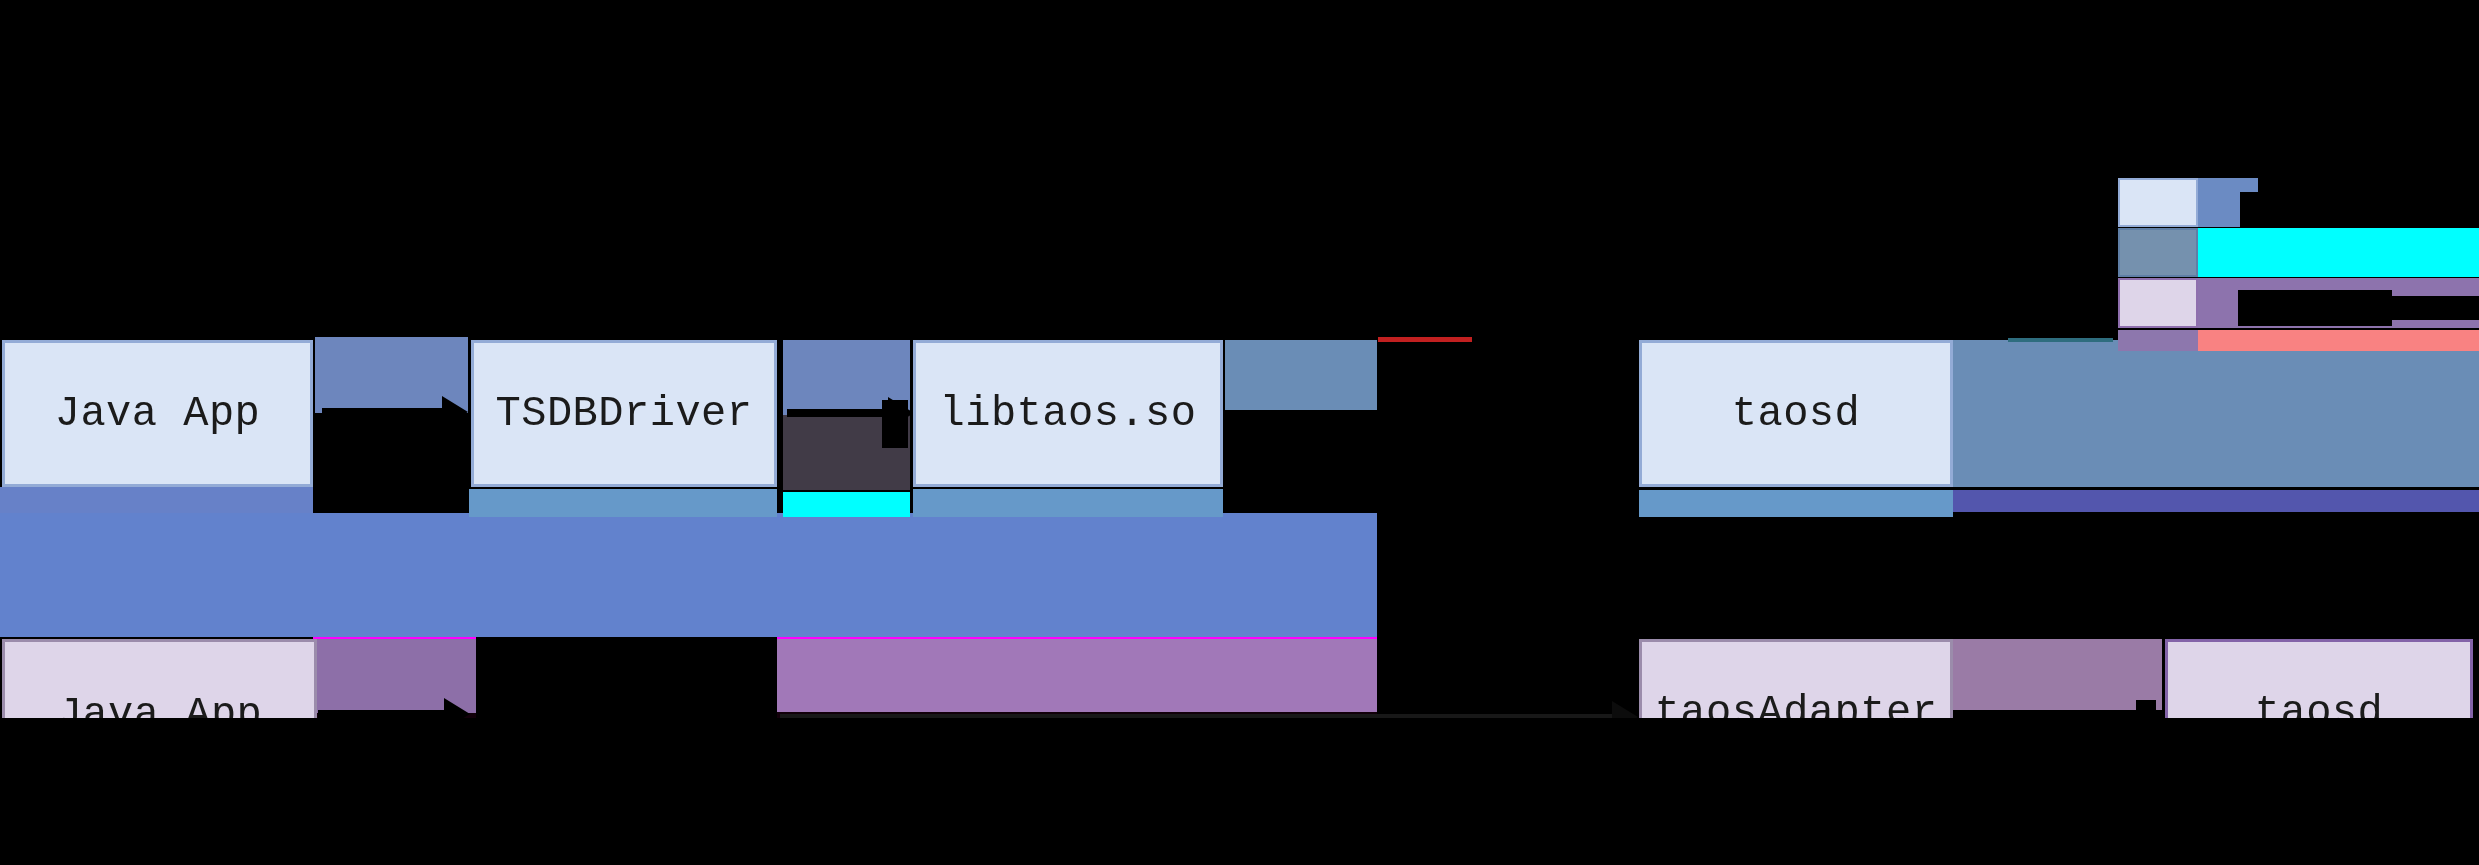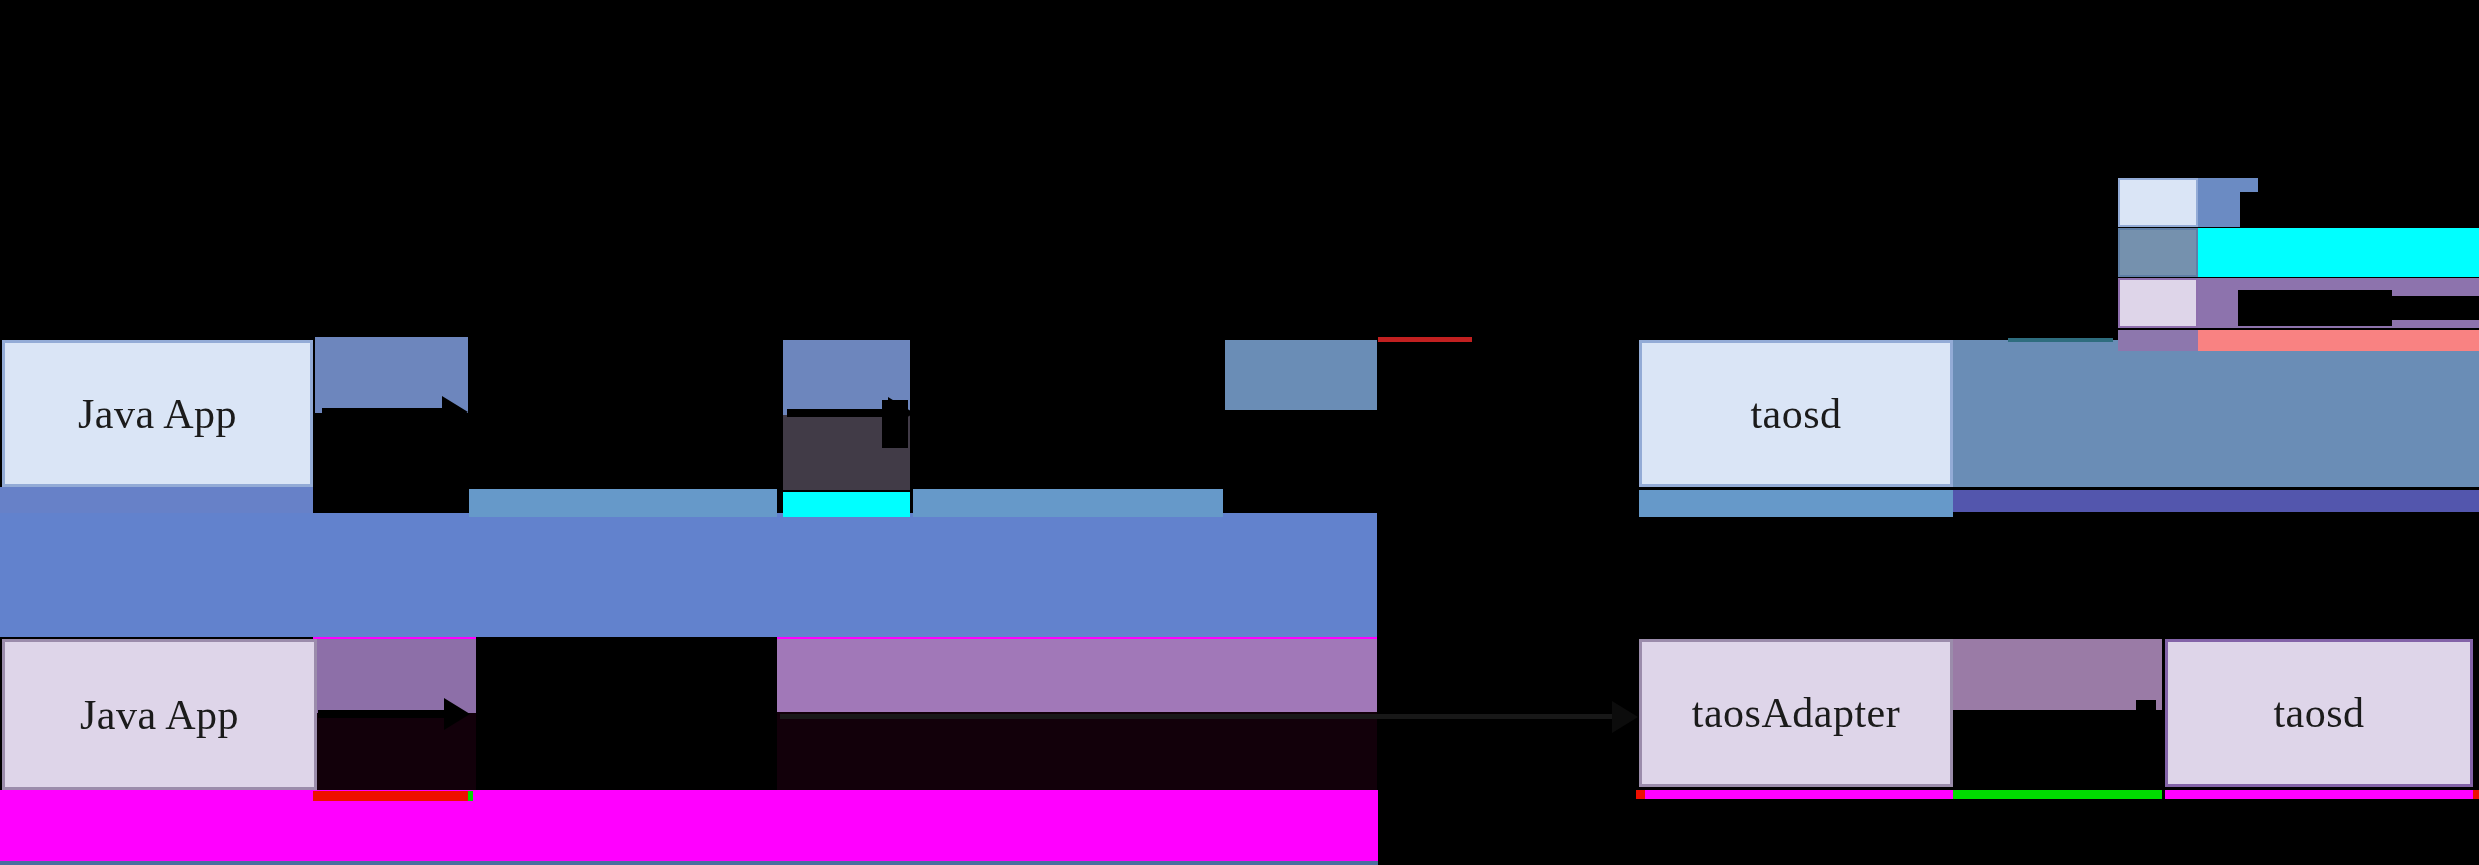--- a/index.html
+++ b/index.html
@@ -1,17 +1,17 @@
 <!DOCTYPE html>
 <html style="--bg: #000000; --textColor: #1b1b1b; --boxBlueFill: #dae5f6; --boxBlueBorder: #93abd6; --boxPurpleFill: #ded5e9; --boxPurpleBorder: #9b8cab; --taosd2Border: #8363a8; --connectorBlue: #6d86bd; --steelBand: #6a8db6; --stripSteel: #6699c9; --stripIndigo: #5356ad; --blueBand: #6282cd; --blueStripLeft: #6781c8; --connectorPurple: #8d6fa8; --purpleBand: #a178b8; --connectorMauve: #9a7ba6; --charcoal: #413b47; --darkMaroon: #12000a; --cyan: #00ffff; --magenta: #ff00ff; --green: #00dd00; --salmon: #f98282; --redBright: #ee0f00; --redDark: #c22020; --legendSteel: #7591ae; --legendBlueStripe: #6b8bc3; --legendPurpleStripe: #8d73ad; --legendPurpleSwatch: #8d77ad; --bottomStrip: #4a6f9f; --tealLine: #2e6d7e; --arrowFaint: #181818;"><head>
 <meta charset="utf-8">
 <style>
   html,body{margin:0;padding:0;background:#000;}
-  #stage{position:relative;width:2479px;height:865px;background:var(--bg,#000);overflow:hidden;
-         font-family:Liberation Serif, serif;}
+  #stage{position:relative;width:2479px;height:718px;background:var(--bg,#000);overflow:hidden;
+         font-family:Liberation Mono, monospace;}
   .abs{position:absolute;}
   .box{position:absolute;display:flex;align-items:center;justify-content:center;
        font-size:42px;color:var(--textColor);letter-spacing:0.5px;}
   .box.blue{background:var(--boxBlueFill);border:3px solid var(--boxBlueBorder);}
   .box.purple{background:var(--boxPurpleFill);border:3px solid var(--boxPurpleBorder);}
   .box.purple2{background:var(--boxPurpleFill);border:3px solid var(--taosd2Border);}
   .arrow-line{position:absolute;background:#000;}
   .arrow-head{position:absolute;width:0;height:0;border-top:16px solid transparent;
               border-bottom:16px solid transparent;border-left:26px solid #000;}
 </style>
@@ -56,20 +56,26 @@
   <div class="abs" style="left:1225px;top:340px;width:152px;height:70px;background:var(--steelBand);"></div>
 
   <div class="abs" style="left:1378px;top:337px;width:94px;height:5px;background:var(--redDark);"></div>
 
   <div class="arrow-line" style="left:1380px;top:410px;width:232px;height:6px;"></div>
   <div class="arrow-head" style="left:1610px;top:397px;"></div>
 
   <div class="box blue" style="left:2px;top:340px;width:305px;height:141px;">
     <span>Java App</span>
   </div>
+  <div class="box blue" style="left:471px;top:340px;width:300px;height:141px;">
+    <span>TSDBDriver</span>
+  </div>
+  <div class="box blue" style="left:913px;top:340px;width:304px;height:141px;">
+    <span>libtaos.so</span>
+  </div>
   <div class="box blue" style="left:1639px;top:340px;width:308px;height:141px;">
     <span>taosd</span>
   </div>
 
   <div class="abs" style="left:0;top:513px;width:1377px;height:124px;background:var(--blueBand);"></div>
   <div class="abs" style="left:0;top:487px;width:313px;height:26px;background:var(--blueStripLeft);"></div>
   <div class="abs" style="left:469px;top:489px;width:308px;height:28px;background:var(--stripSteel);"></div>
   <div class="abs" style="left:783px;top:492px;width:127px;height:25px;background:var(--cyan);"></div>
   <div class="abs" style="left:913px;top:489px;width:310px;height:28px;background:var(--stripSteel);"></div>
   <div class="abs" style="left:1639px;top:490px;width:314px;height:27px;background:var(--stripSteel);"></div>

